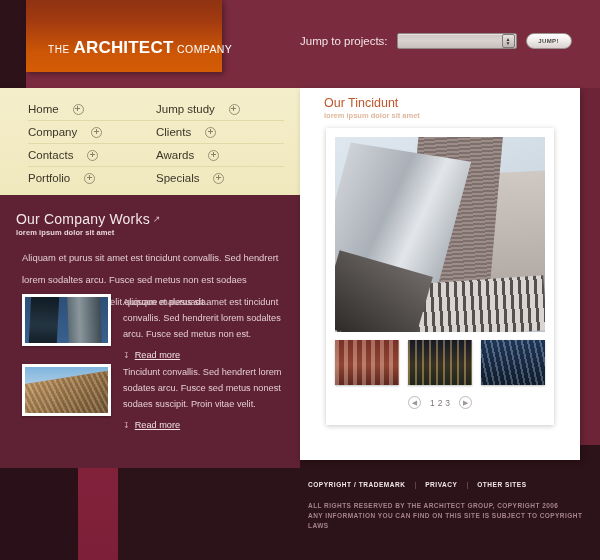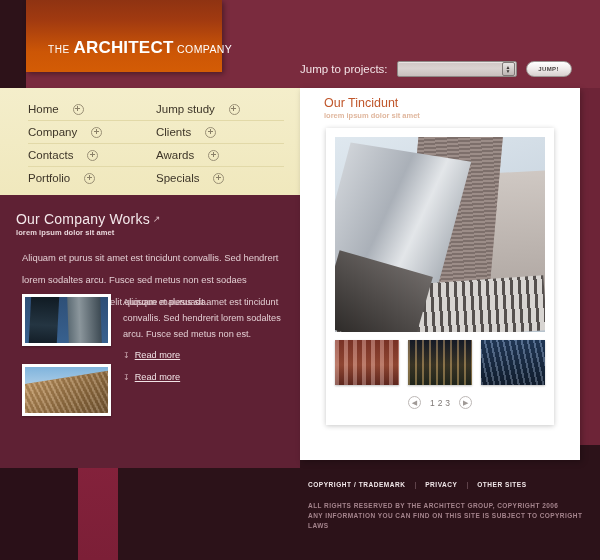--- a/index.html
+++ b/index.html
@@ -93,21 +93,20 @@
     font-size: 10.5px;
     letter-spacing: .4px;
   }
 
   .jump-bar {
     position: absolute;
     left: 300px; top: 33px;
     display: flex;
     align-items: center;
     gap: 9px;
-    margin-top: 28px;
   }
   .jump-label {
     color: #f2e3e6;
     font-size: 11.5px;
   }
   .jump-select {
     position: relative;
     width: 118px; height: 14px;
     background: linear-gradient(180deg,#cfc6c4 0%, #d9d2d0 45%, #c8bfbd 100%);
     border: 1px solid #8e8785;
@@ -569,20 +568,21 @@
           <span class="lbl">Read more</span>
         </div>
       </div>
     </div>
 
     <div class="news-item n2">
       <div class="thumb">
         <div class="ph ph-glass"></div>
       </div>
       <div class="news-body">
+        <div class="news-text">Tincidunt convallis. Sed hendrert lorem sodates arcu. Fusce sed metus nonest sodaes suscipit. Proin vitae  velit.</div>
         <div class="read-more">
           <span class="chev">↧</span>
           <span class="lbl">Read more</span>
         </div>
       </div>
     </div>
 
   </div>
 
   <div class="right-panel">

